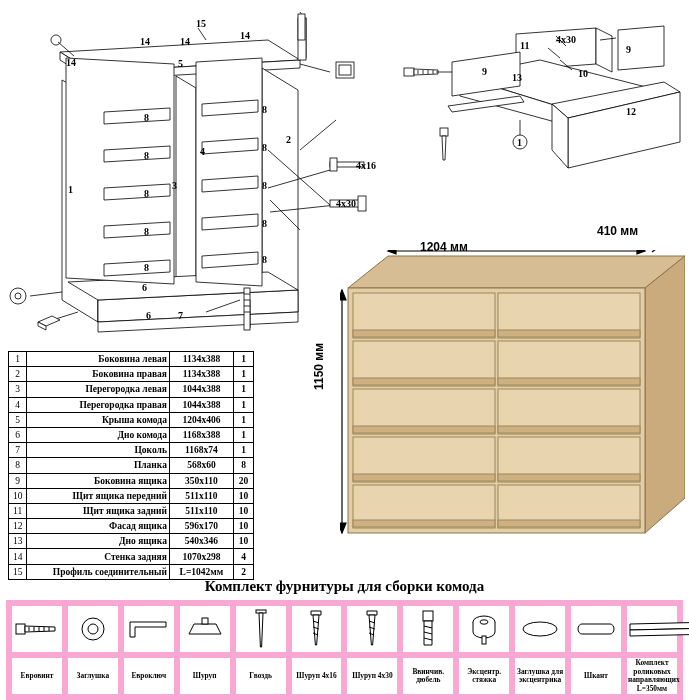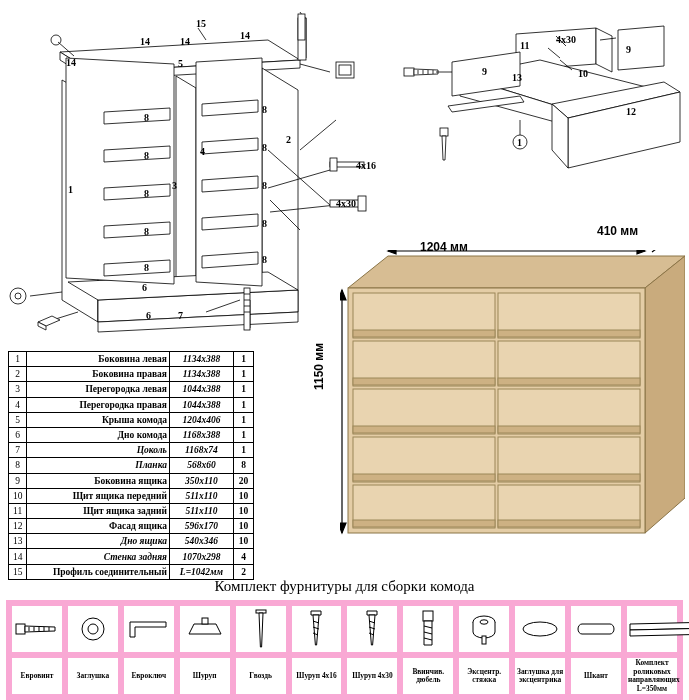--- a/index.html
+++ b/index.html
@@ -14,28 +14,28 @@
   .dimlbl{position:absolute;font-family:"Liberation Sans", sans-serif;font-weight:bold;font-size:12px;}
 
   
   .parts{
     position:absolute;left:8px;top:351px;width:246px;
     border-collapse:collapse;font-size:9.5px;
   }
   .parts td{border:1px solid #000;padding:0 2px;height:14.2px;line-height:14px;}
   .parts td.idx{width:14px;text-align:center;}
   .parts td.nm{width:150px;font-weight:bold;text-align:right;}
-  .parts td.nm.ind{text-indent:18px;font-style:italic;}
-  .parts td.sz{width:62px;text-align:center;font-weight:bold;font-style:italic;}
+  .parts td.nm.ind{text-indent:18px;}
+  .parts td.sz{width:62px;text-align:center;font-weight:bold;}
   .parts td.qt{width:16px;text-align:center;font-weight:bold;}
 
   
   .hw-title{
     position:absolute;left:0;top:578px;width:689px;text-align:center;
-    font-size:15px;font-weight:normal;font-family:"Liberation Serif", serif;
+    font-size:15px;font-weight:bold;font-family:"Liberation Serif", serif;
   }
   .hw{
     position:absolute;left:6px;top:600px;width:677px;border-collapse:collapse;
     table-layout:fixed;
   }
   .hw td{border:6px solid #f9a8d4;text-align:center;vertical-align:middle;}
   .hw tr.icons td{height:44px;}
   .hw tr.names td{height:26px;font-size:7.4px;font-weight:bold;line-height:8.6px;padding:1px;}
   .hw tr.counts td{height:26px;font-size:17px;font-weight:bold;}
 

